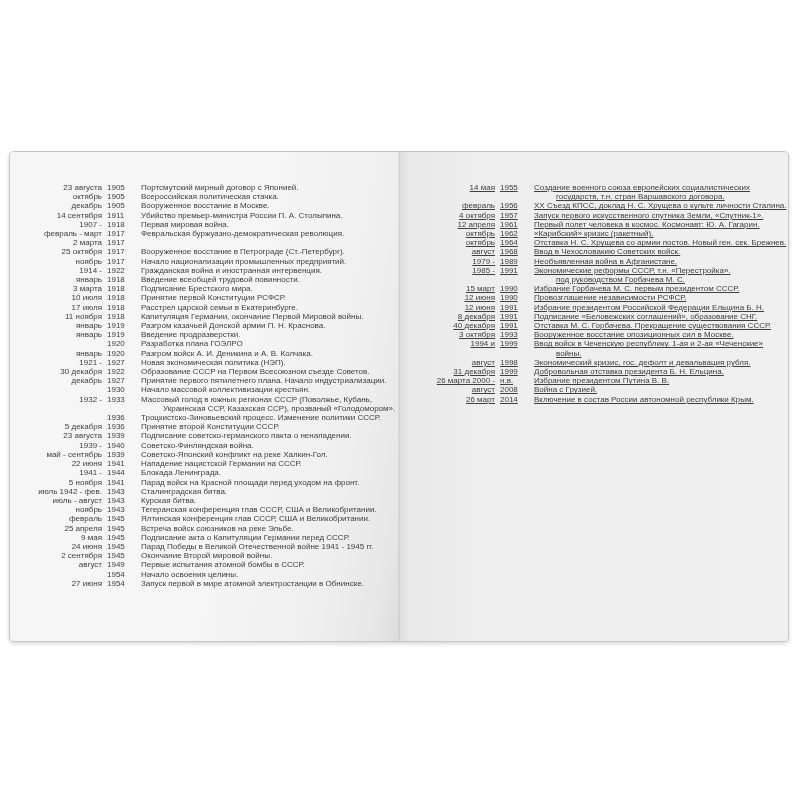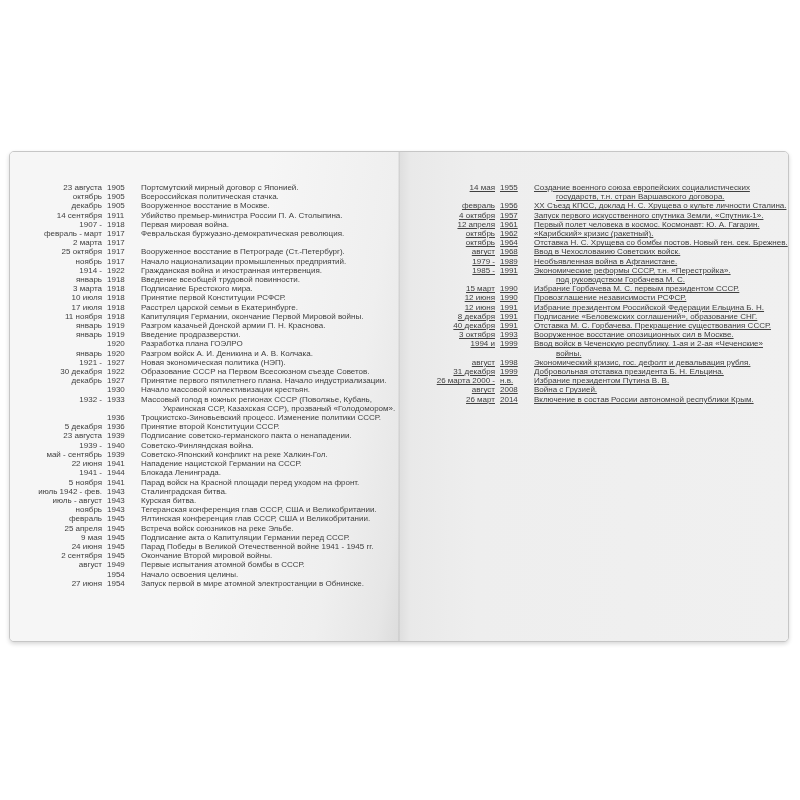--- a/index.html
+++ b/index.html
@@ -498,21 +498,21 @@
         <span class="e">
           <span>«Карибский» кризис (ракетный).</span>
           
         </span>
       </div>
 
       <div class="row">
         <span class="d">октябрь</span>
         <span class="y">1964</span>
         <span class="e">
-          <span>Отставка Н. С. Хрущева со бомбы постов. Новый ген. сек. Брежнев.</span>
+          <span>Отставка Н. С. Хрущева со армии постов. Новый ген. сек. Брежнев.</span>
           
         </span>
       </div>
 
       <div class="row">
         <span class="d">август</span>
         <span class="y">1968</span>
         <span class="e">
           <span>Ввод в Чехословакию Советских войск.</span>
           

